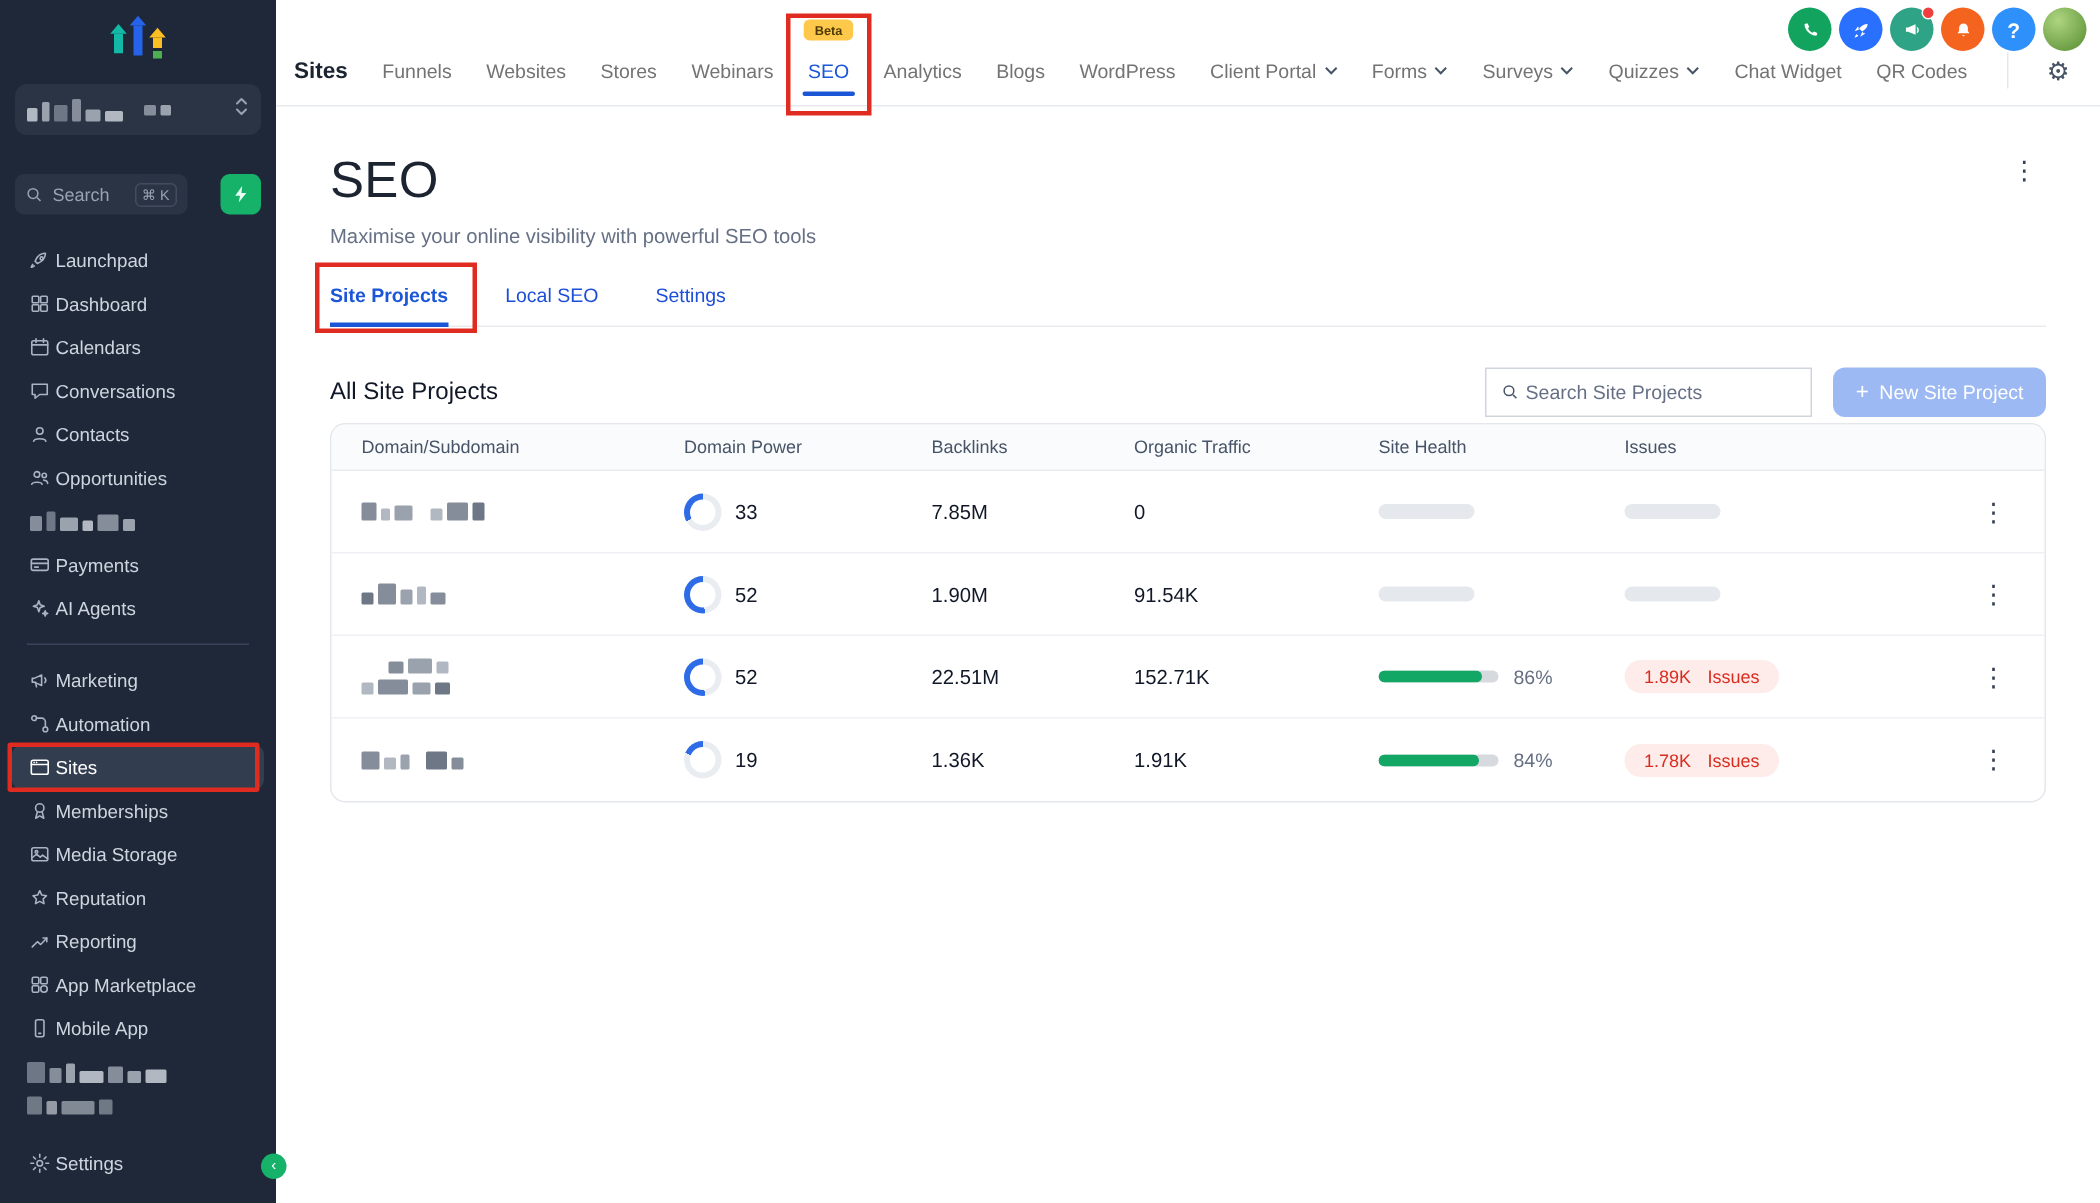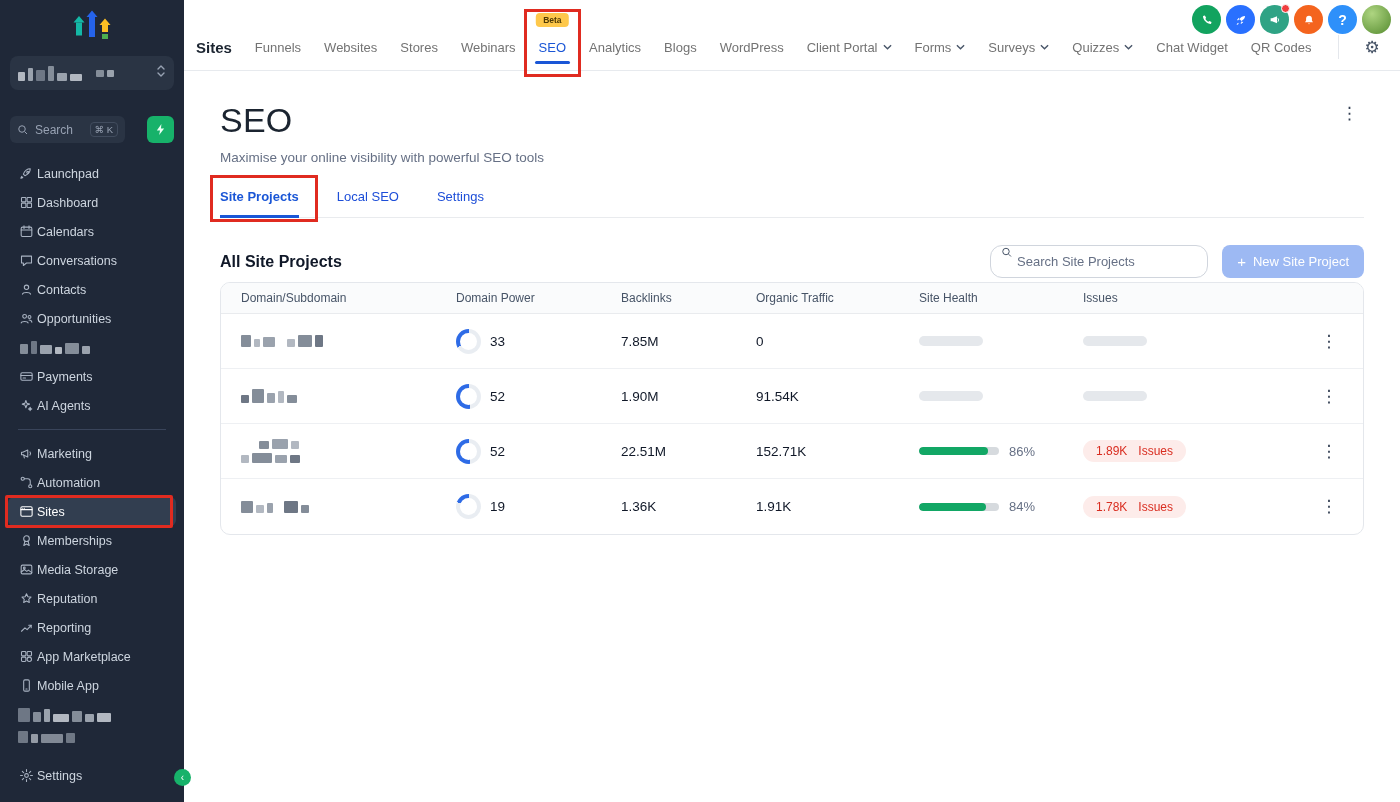--- a/index.html
+++ b/index.html
@@ -52,22 +52,22 @@
 
 .content{padding:24px 36px 0;flex:1}
 .title-row{display:flex;justify-content:space-between;align-items:flex-start;margin-top:6px}
 .page-title{font-size:34px;font-weight:500;color:#1b2430;letter-spacing:.2px}
 .kebab{background:none;border:none;font-size:17px;color:#344054;cursor:pointer;line-height:1;padding:4px 6px}
 .subtitle{font-size:13.5px;color:#667085;margin-top:10px}
 .ptabs{display:flex;gap:38px;margin-top:24px;border-bottom:1px solid #e9ebee}
 .ptab{font-size:13px;color:#1d4ed8;padding-bottom:11px;cursor:pointer;position:relative}
 .ptab.active{color:#1a56d6;font-weight:700;border-bottom:3px solid #1a56d6;margin-bottom:-1px}
 .section-row{display:flex;align-items:center;margin-top:27px}
-.section-title{font-size:16px;font-weight:700;color:#101828;flex:1}
-.search-wrap{width:218px;height:33px;border:1px solid #d0d5dd;border-radius:12px;display:flex;gap:4px;padding:0 10px;background:#fff}
+.section-title{font-size:16px;font-weight:400;color:#101828;flex:1}
+.search-wrap{width:218px;height:33px;border:1px solid #d0d5dd;border-radius:0;display:flex;align-items:center;gap:4px;padding:0 10px;background:#fff}
 .search-wrap input{border:none;outline:none;font-size:13px;color:#475467;width:100%;font-family:inherit;background:transparent}
 .search-wrap input::placeholder{color:#667085}
 .newbtn{margin-left:14px;height:33px;padding:0 15px;background:#9db9f3;color:#fff;border:none;border-radius:8px;font-size:13px;display:flex;align-items:center;gap:7px;cursor:pointer;font-family:inherit}
 .newbtn .plus{font-size:15px;line-height:1}
 
 
 .table{margin-top:4px;border:1px solid #e4e7ec;border-radius:10px;overflow:hidden;background:#fff}
 .thead,.trow{display:grid;grid-template-columns:235px 165px 135px 163px 164px 212px 1fr;align-items:center}
 .thead{background:#fafbfc;border-bottom:1px solid #e9ebee;height:31px;font-size:12px;color:#475467}
 .trow{height:55px;border-bottom:1px solid #eef0f3;font-size:13.5px;color:#101828}

